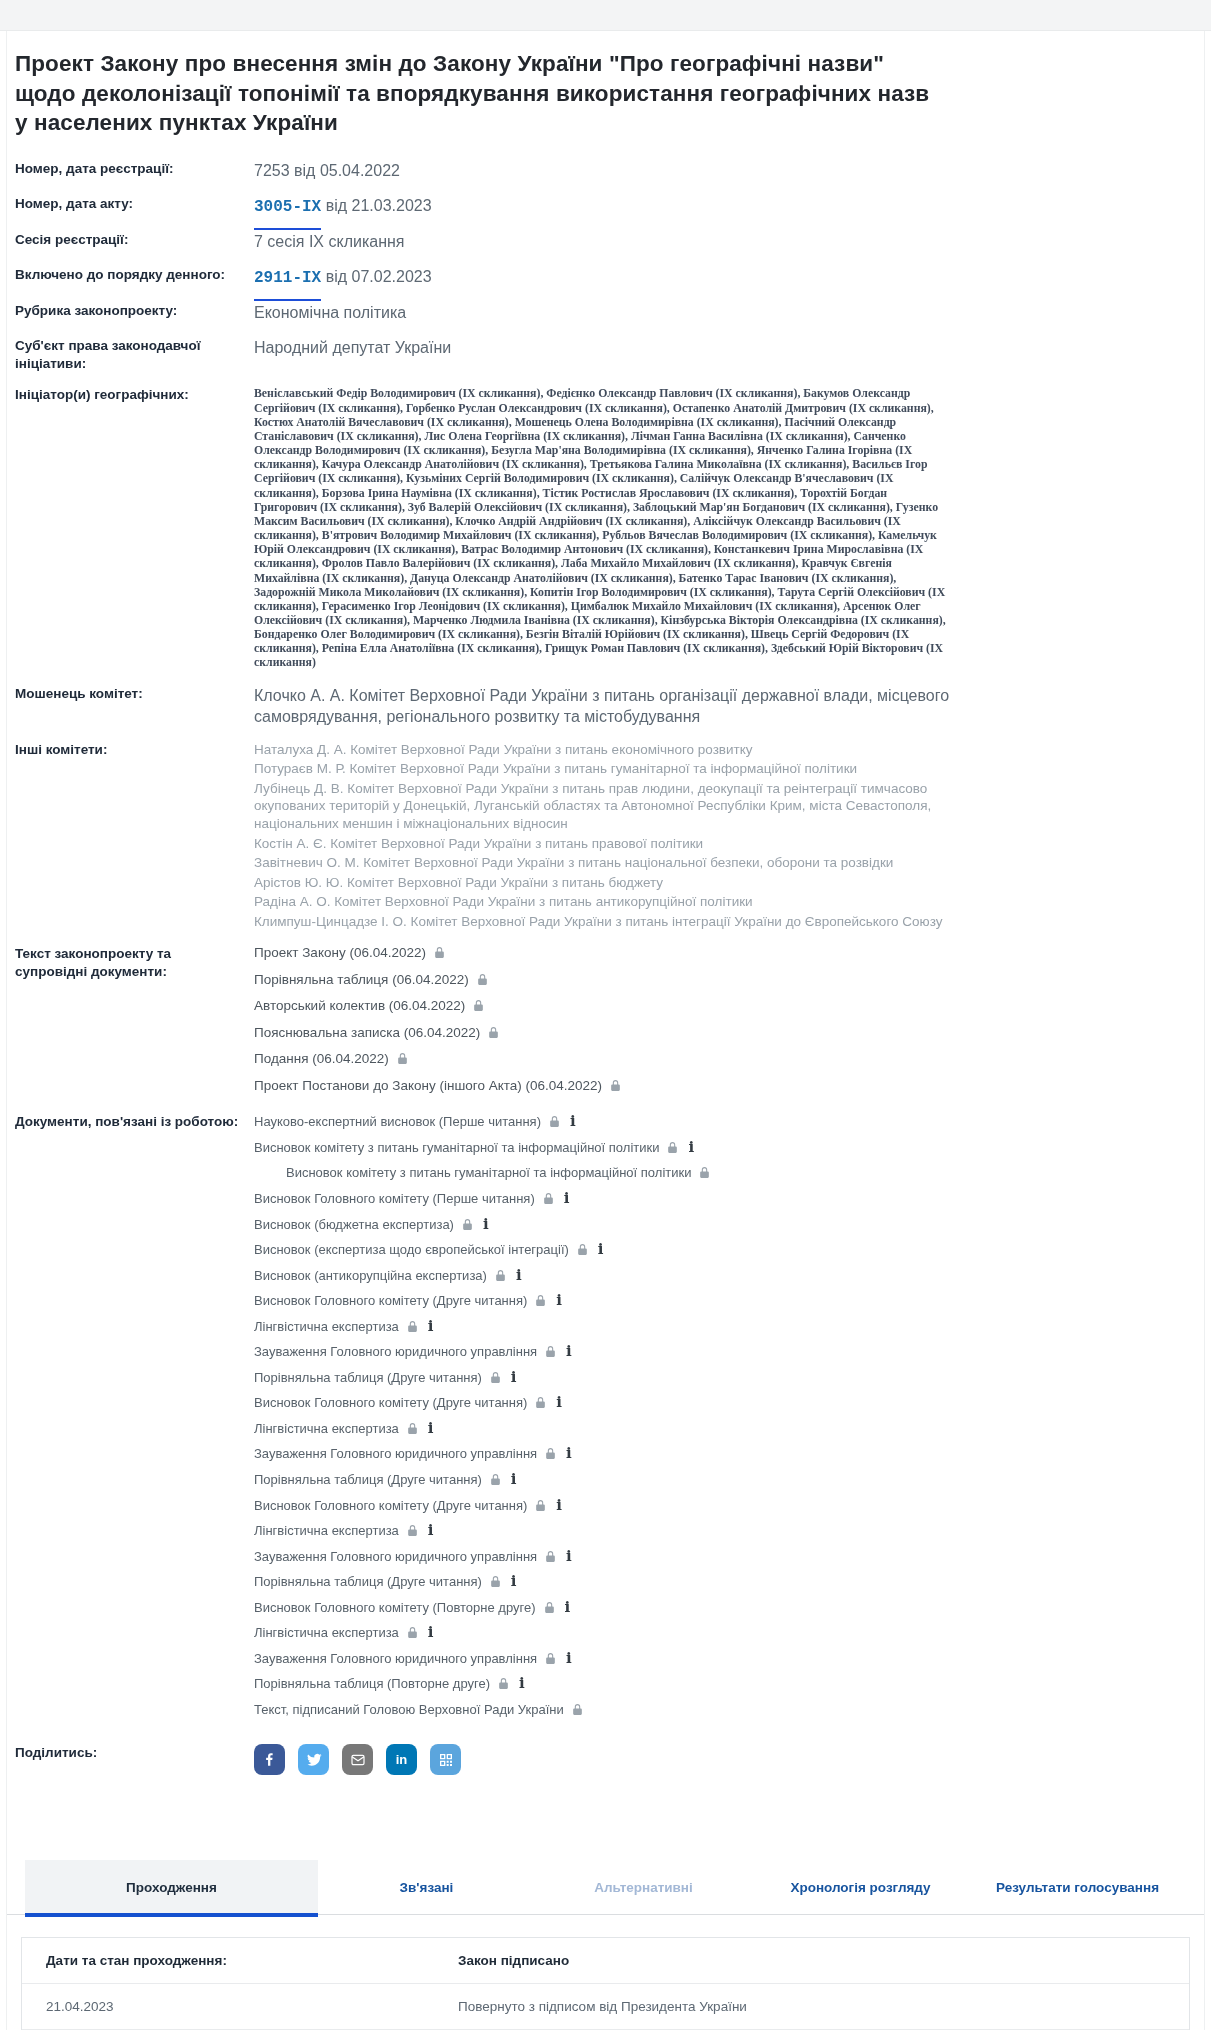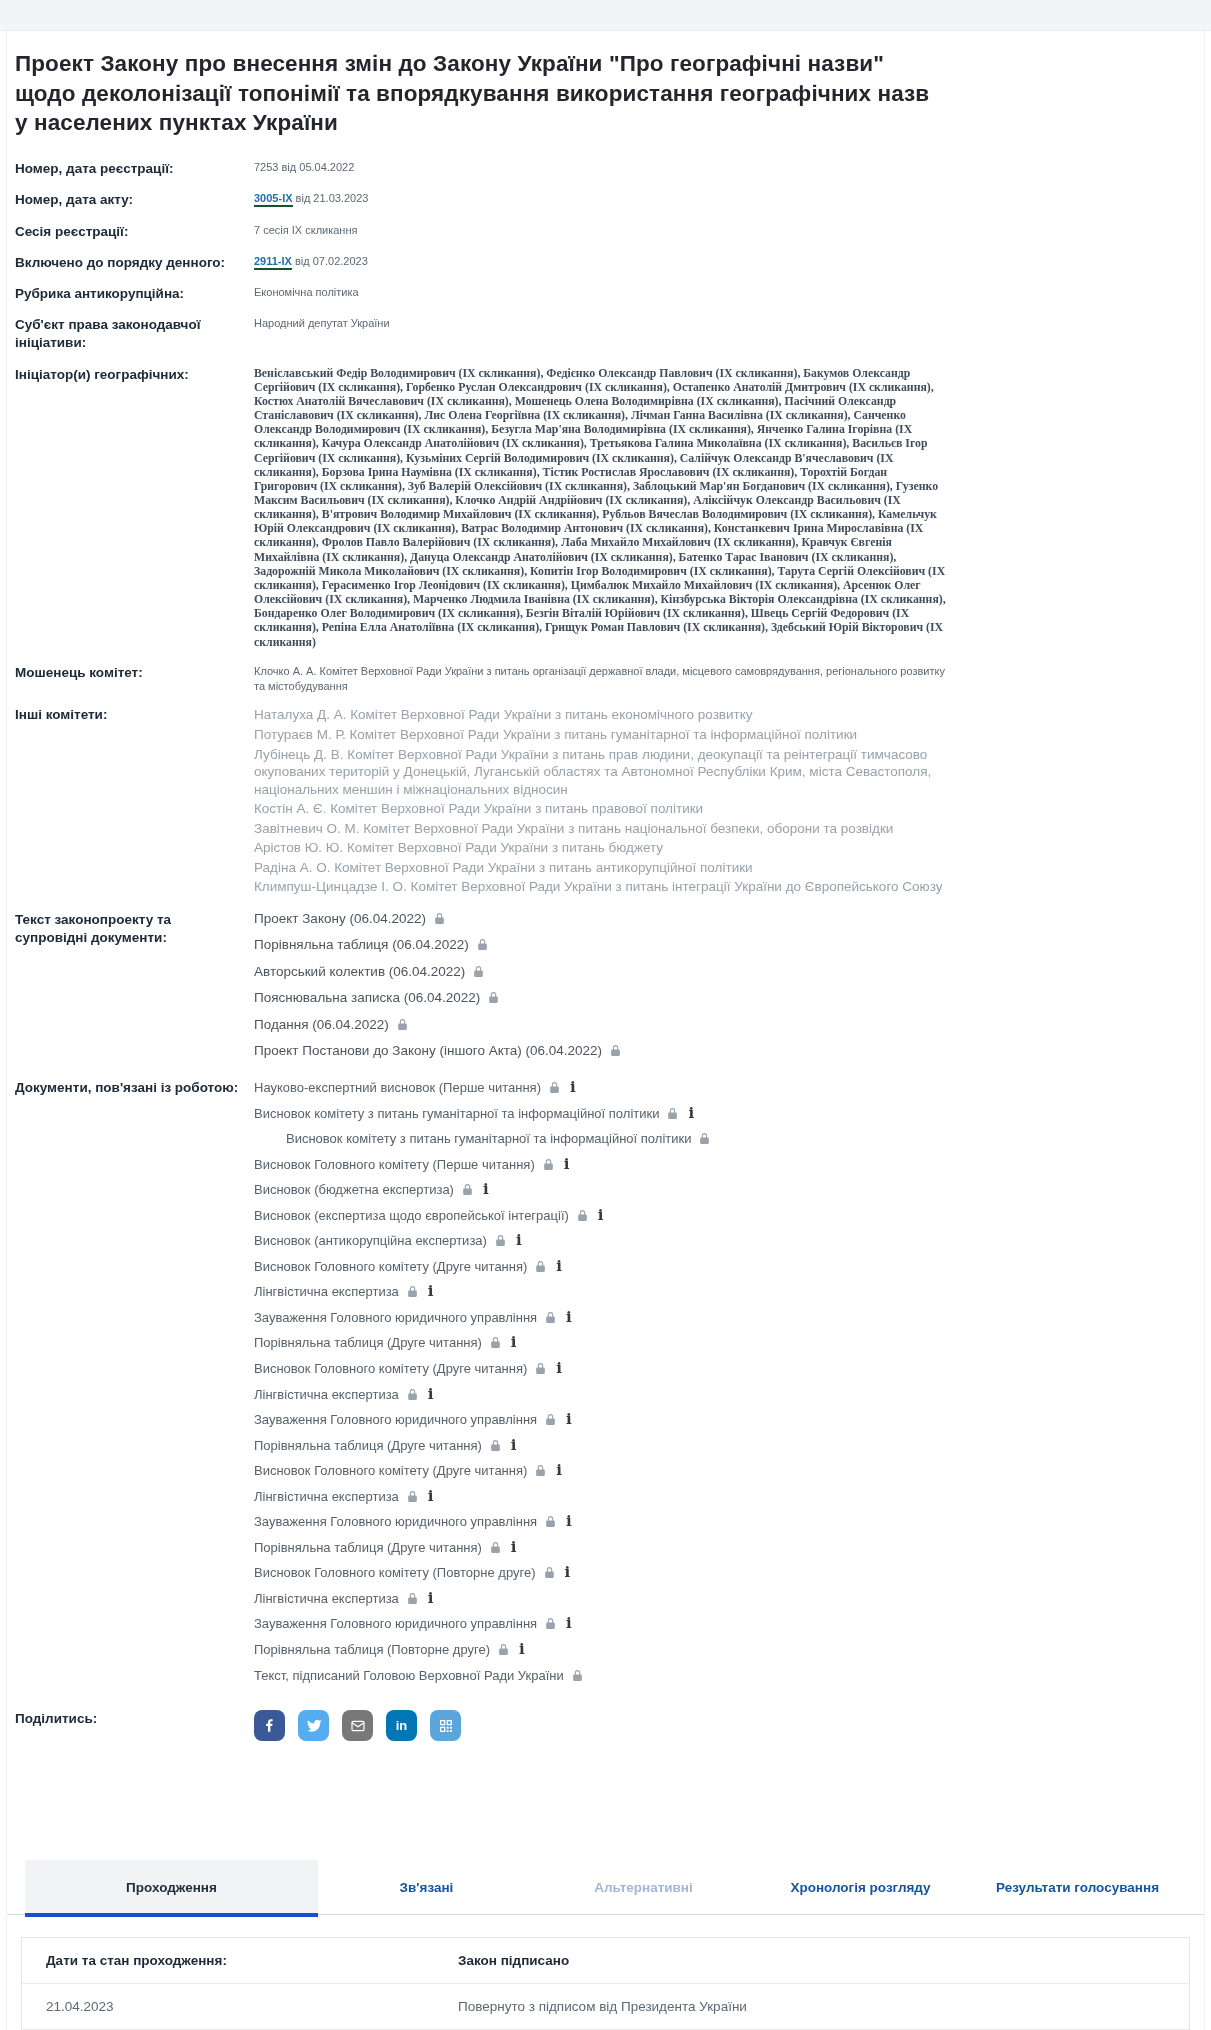--- a/index.html
+++ b/index.html
@@ -9,23 +9,23 @@
     color:#5d6873;display:flex;flex-direction:column;
   }
   .topbar{height:30px;background:#f3f4f5;border-bottom:1px solid #e9ebec;flex:0 0 auto;}
   .frame{flex:1 1 auto;display:flex;flex-direction:column;margin:0 6px;
          border-left:1px solid #eef0f1;border-right:1px solid #eef0f1;min-height:0;}
   .content{padding:18px 10px 0 8px;}
   h1{margin:0 0 22px 0;max-width:930px;font-size:22.5px;line-height:1.32;
      font-weight:700;color:#23272d;letter-spacing:.1px;}
   .frow{display:grid;grid-template-columns:239px 1fr;margin-bottom:13px;}
   .flabel{font-size:13.5px;font-weight:700;color:#202b3a;line-height:1.35;padding-right:14px;}
-  .fvalue{font-size:11px;color:#5d6873;line-height:1.35;max-width:700px;}
+  .fvalue{font-size:16px;color:#5d6873;line-height:1.35;max-width:700px;}
   a.doc-link{color:#1b6fb0;font-weight:700;text-decoration:none;
-             border-bottom:2px solid #14532d;padding-bottom:1px;cursor:pointer;}
+             border-bottom:2px solid #1d4ed8;padding-bottom:12px;cursor:pointer;font-family:Liberation Mono, monospace;}
   .initiators{font-size:11.8px;font-weight:700;color:#414c5c;line-height:1.2;max-width:697px;font-family:Liberation Serif, serif;}
   .committee-main{color:#5d6873;}
   .committee-line{font-size:13.5px;color:#99a2aa;line-height:1.3;margin-bottom:2px;max-width:700px;}
   .doc-item{margin-bottom:11px;font-size:13.5px;color:#4d565e;line-height:1.15;}
   .rel-item{margin-bottom:8px;font-size:13px;color:#58626b;line-height:1.35;}
   .rel-item.indent{margin-left:32px;}
   .doc-text{cursor:pointer;}
   .lock{display:inline-block;vertical-align:-2px;margin-left:7px;}
   .lock svg{display:block;}
   .info{display:inline-block;margin-left:9px;font-family:"DejaVu Serif","Liberation Serif",serif;
@@ -80,21 +80,21 @@
       <div class="flabel">Сесія реєстрації:</div>
       <div class="fvalue">7 сесія ІХ скликання</div>
     </div>
 
     <div class="frow">
       <div class="flabel">Включено до порядку денного:</div>
       <div class="fvalue"><a class="doc-link">2911-ІХ</a><span> від 07.02.2023</span></div>
     </div>
 
     <div class="frow">
-      <div class="flabel">Рубрика антикорупційна:</div>
+      <div class="flabel">Рубрика законопроекту:</div>
       <div class="fvalue">Економічна політика</div>
     </div>
 
     <div class="frow">
       <div class="flabel">Суб'єкт права законодавчої ініціативи:</div>
       <div class="fvalue">Народний депутат України</div>
     </div>
 
     <div class="frow" style="margin-bottom:15px">
       <div class="flabel">Ініціатор(и) географічних:</div>

